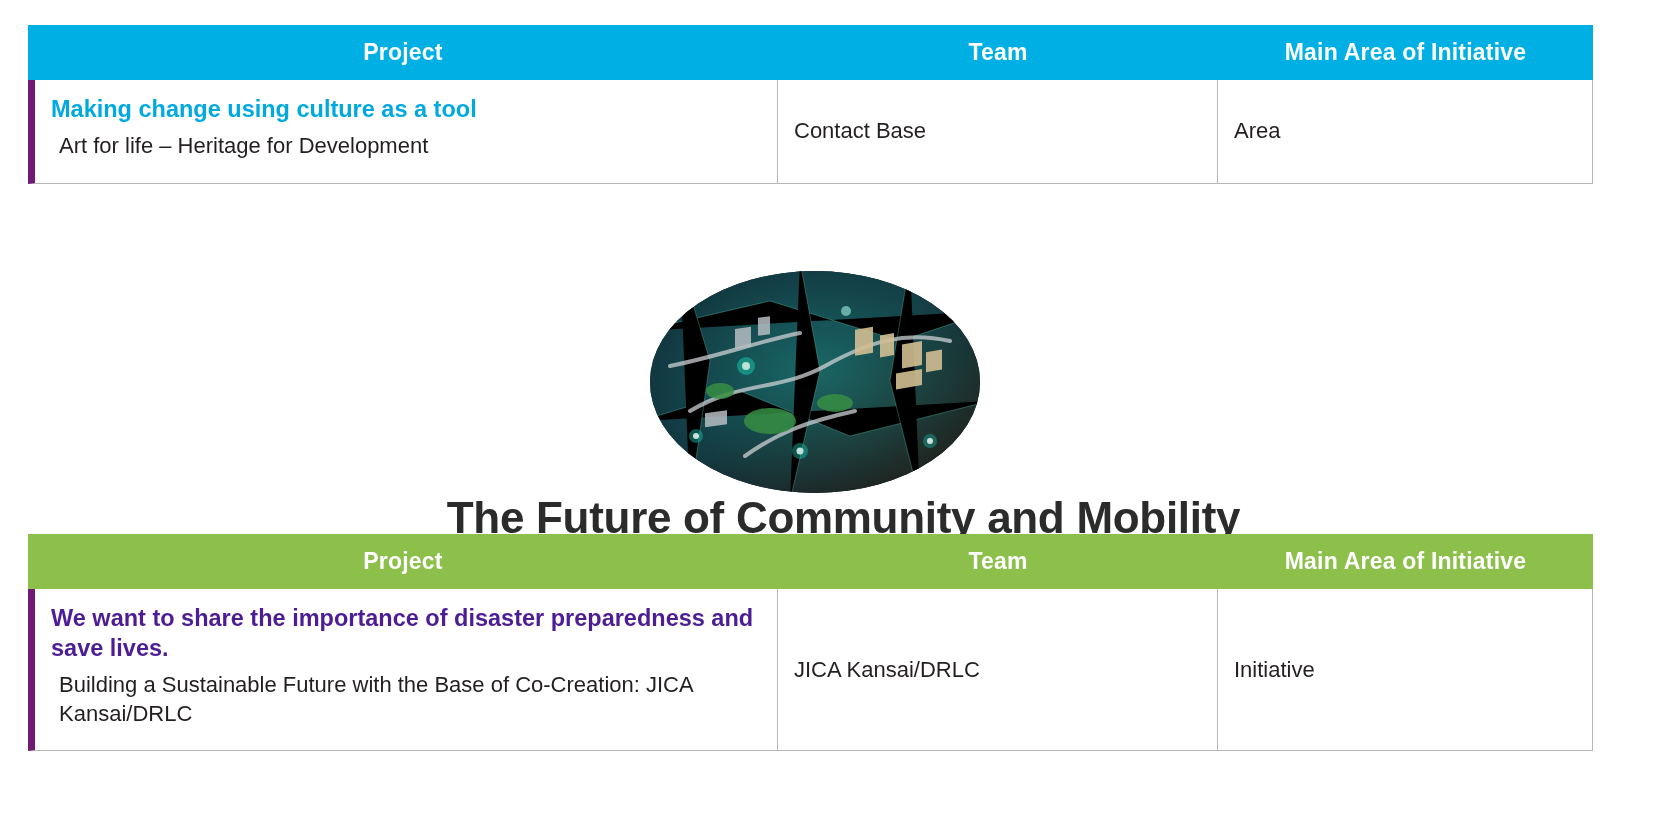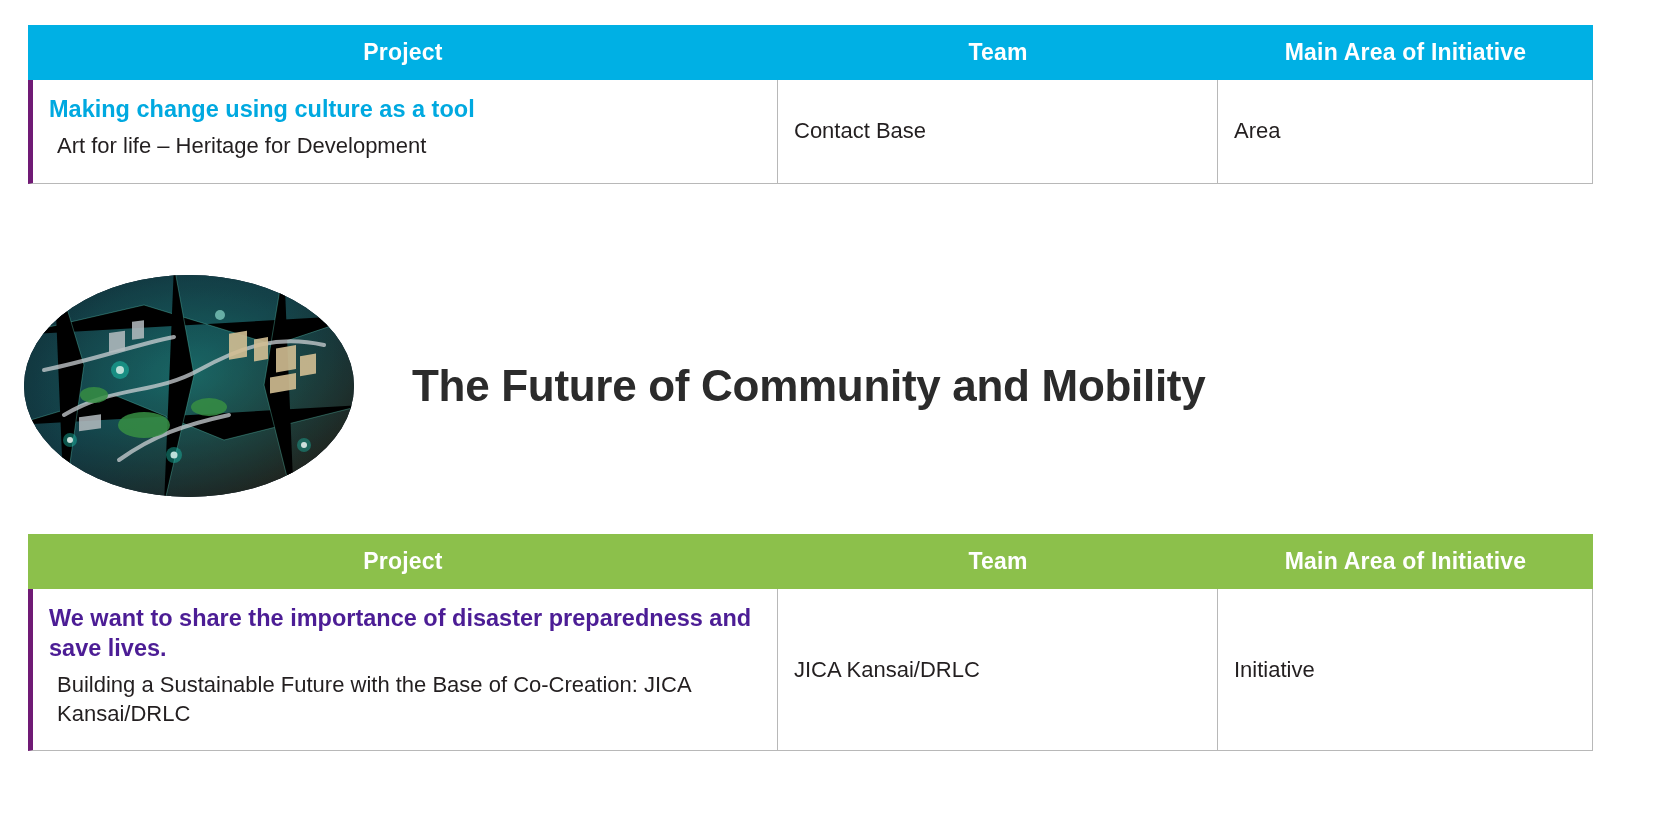--- a/index.html
+++ b/index.html
@@ -40,21 +40,21 @@
   .tbl td {
     background: #ffffff;
     vertical-align: middle;
     padding: 14px 16px;
     font-size: 22px;
     color: #231f20;
     border-bottom: 1px solid #b8b8b8;
     border-right: 1px solid #b8b8b8;
   }
   .tbl td.first {
-    border-left: 5px solid #701a75;
+    border-left: 7px solid #701a75;
   }
   .tbl .project-title {
     font-weight: bold;
     font-size: 23.5px;
     line-height: 1.28;
     margin: 0 0 6px 0;
   }
   .tbl .project-sub {
     font-size: 22px;
     line-height: 1.3;
@@ -80,26 +80,27 @@
   #table-two th { background: #8cc04b; }
   #table-two .project-title { color: #4c1d95; }
 
   .col-project { width: 750px; }
   .col-team { width: 440px; }
   .col-area { width: 375px; }
 
   
   .section-heading {
     position: absolute;
-    left: 24px;
+    left: 32px;
     top: 271px;
     width: 1565px;
     height: 230px;
     display: flex;
     align-items: center;
+    flex-direction: column;
   }
   .thumb {
     width: 330px;
     height: 222px;
     border-radius: 50% / 50%;
     overflow: hidden;
     flex: 0 0 auto;
     position: relative;
     background: #0d1b2a;
   }

